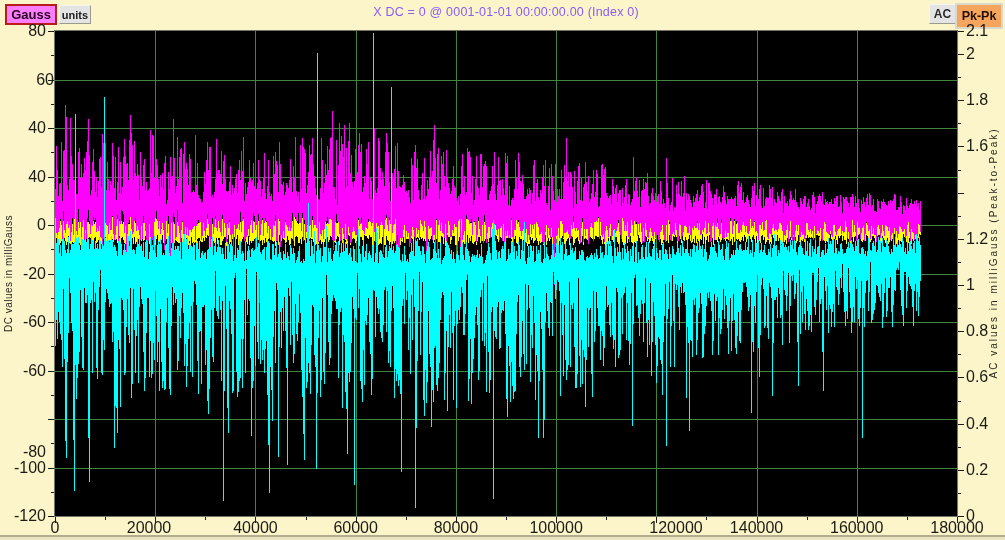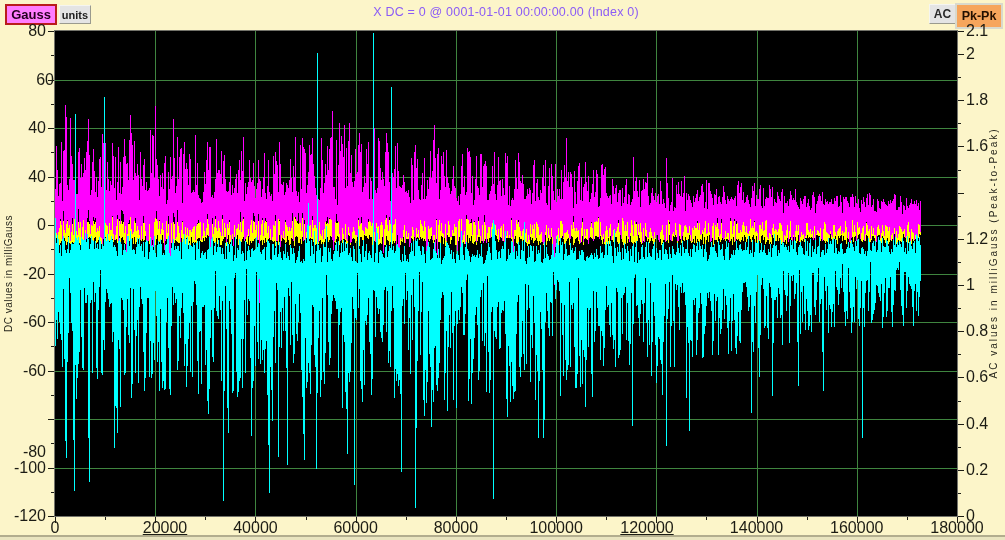--- a/index.html
+++ b/index.html
@@ -162,26 +162,26 @@
       <div class="tick-label ylab-right" style="left: 966px; top: 233.857px;">1.2</div>
       <div class="tick-label ylab-right" style="left: 966px; top: 280.048px;">1</div>
       <div class="tick-label ylab-right" style="left: 966px; top: 326.238px;">0.8</div>
       <div class="tick-label ylab-right" style="left: 966px; top: 372.429px;">0.6</div>
       <div class="tick-label ylab-right" style="left: 966px; top: 418.619px;">0.4</div>
       <div class="tick-label ylab-right" style="left: 966px; top: 464.81px;">0.2</div>
       <div class="tick-label ylab-right" style="left: 966px; top: 511px;">0</div>
     </div>
   <div id="x-tick-labels">
       <div class="tick-label xlab" style="left: 25px; top: 523px;">0</div>
-      <div class="tick-label xlab" style="left: 135px; top: 523px; text-decoration: underline;">20000</div>
+      <div class="tick-label xlab" style="left: 119px; top: 523px;">20000</div>
       <div class="tick-label xlab" style="left: 225.444px; top: 523px;">40000</div>
       <div class="tick-label xlab" style="left: 325.667px; top: 523px;">60000</div>
       <div class="tick-label xlab" style="left: 425.889px; top: 523px;">80000</div>
       <div class="tick-label xlab" style="left: 526.111px; top: 523px;">100000</div>
-      <div class="tick-label xlab" style="left: 617px; top: 523px; text-decoration: underline;">120000</div>
+      <div class="tick-label xlab" style="left: 646px; top: 523px;">120000</div>
       <div class="tick-label xlab" style="left: 726.556px; top: 523px;">140000</div>
       <div class="tick-label xlab" style="left: 826.778px; top: 523px;">160000</div>
       <div class="tick-label xlab" style="left: 927px; top: 523px;">180000</div>
     </div>
 
   <div id="bottom-edge-dark"></div>
   <div id="bottom-edge-light"></div>
 </div>
 
 </body></html>

